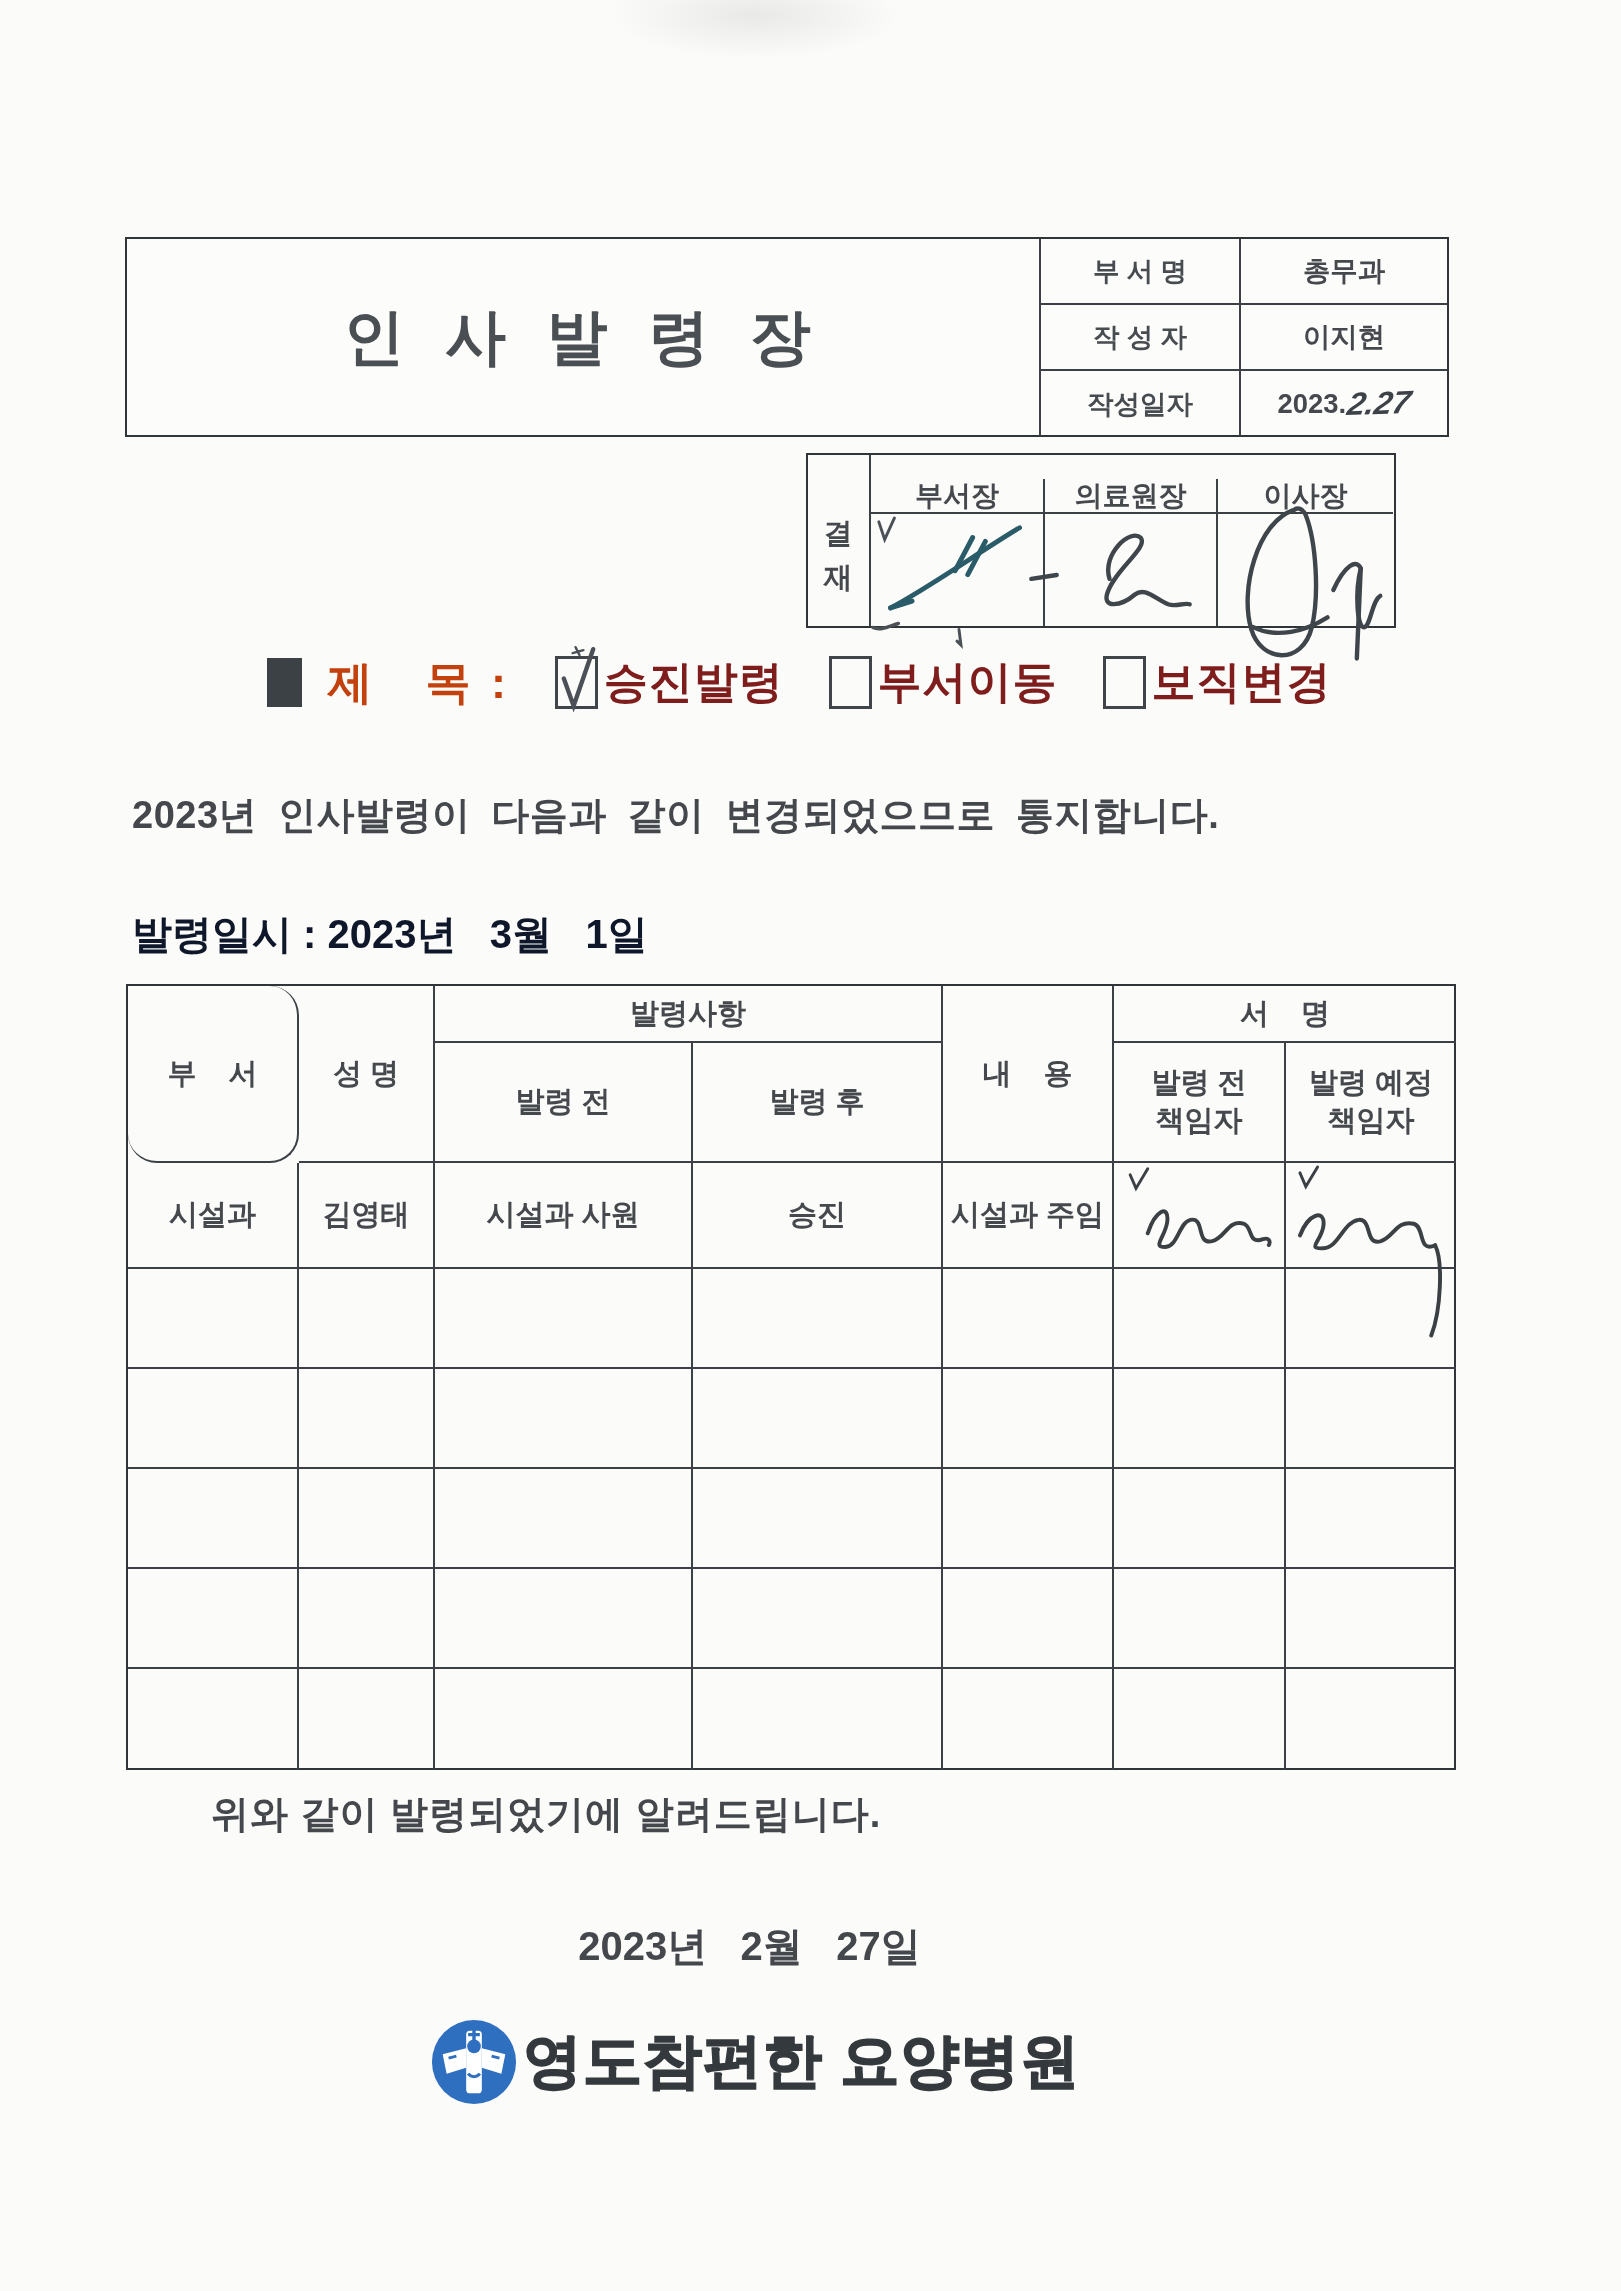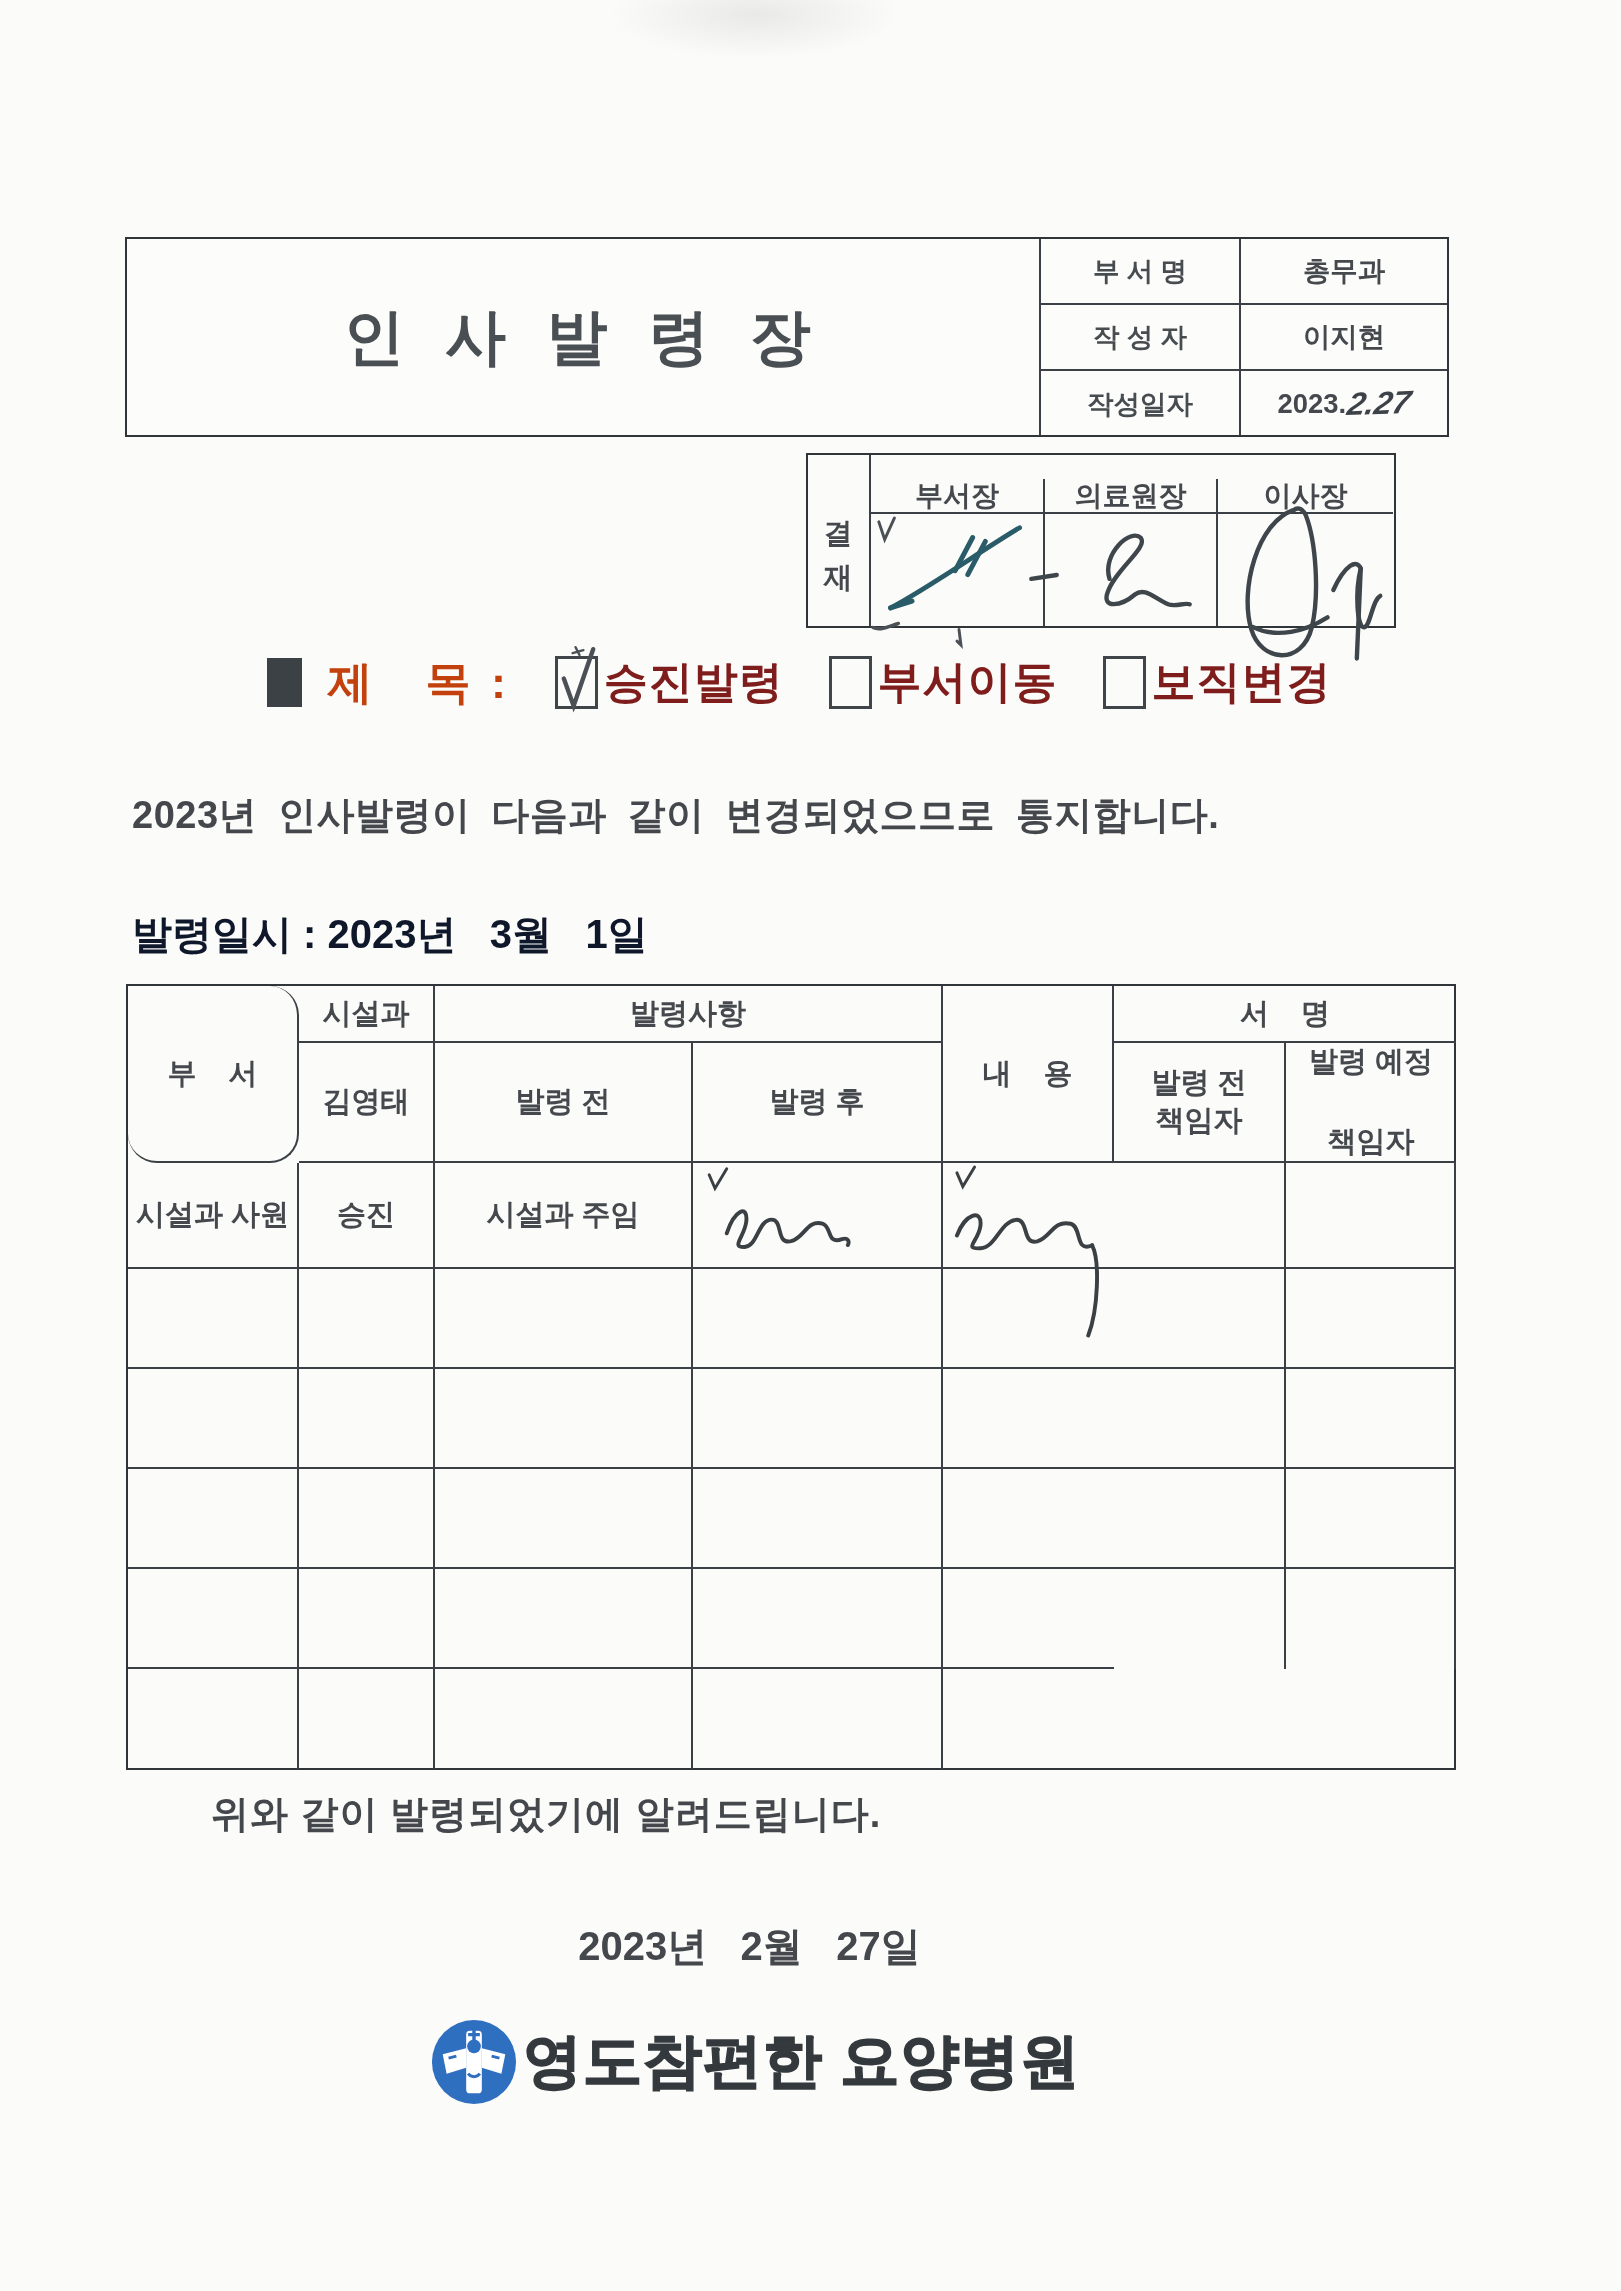--- a/index.html
+++ b/index.html
@@ -68,21 +68,21 @@
     font-weight:bold; font-size:29px; color:#45494d; position:relative; overflow:visible;}
   .two-line{flex-direction:column; line-height:1.3;}
   .c-dept{grid-row:1/3; grid-column:1;border-radius:29px;}
   .c-name{grid-row:1/3; grid-column:2;}
   .c-orders{grid-row:1; grid-column:3/5;}
   .c-before{grid-row:2; grid-column:3;}
   .c-after{grid-row:2; grid-column:4;}
   .c-content{grid-row:1/3; grid-column:5;}
   .c-sign{grid-row:1; grid-column:6/8;}
   .c-sb{grid-row:2; grid-column:6;}
-  .c-sp{grid-row:2; grid-column:7;justify-content:space-between;}
+  .c-sp{grid-row:2; grid-column:7;}
 
   
   .closing{position:absolute; left:211px; top:1789px; font-size:38px; font-weight:bold; color:#44484c; letter-spacing:1px;}
   .issue{position:absolute; left:382px; top:1919px; width:735px; text-align:center; font-size:40px; font-weight:bold; color:#44484c;}
   .hospital{position:absolute; left:429px; top:2017px; display:flex; align-items:center;}
   .hosp-name{font-size:59px; font-weight:bold; color:#34393d; letter-spacing:1px; margin-left:3.9px;
     -webkit-text-stroke:1.5px #34393d;}
 </style>
 </head>
 <body>
@@ -159,20 +159,21 @@
       </span>
       <span class="opt-label">보직변경</span>
     </span>
   </div>
 
   <div class="notice">2023년 인사발령이 다음과 같이 변경되었으므로 통지합니다.</div>
   <div class="effdate pre">발령일시 : 2023년   3월   1일</div>
 
   <div class="mtab">
     <div class="mcell c-dept pre">부    서</div>
+    <div class="mcell c-name pre">성 명</div>
     <div class="mcell c-orders">발령사항</div>
     <div class="mcell c-before">발령 전</div>
     <div class="mcell c-after">발령 후</div>
     <div class="mcell c-content pre">내    용</div>
     <div class="mcell c-sign nr pre">서    명</div>
     <div class="mcell c-sb two-line">
       <span>발령 전</span>
       <span>책임자</span>
     </div>
     <div class="mcell c-sp two-line nr">

